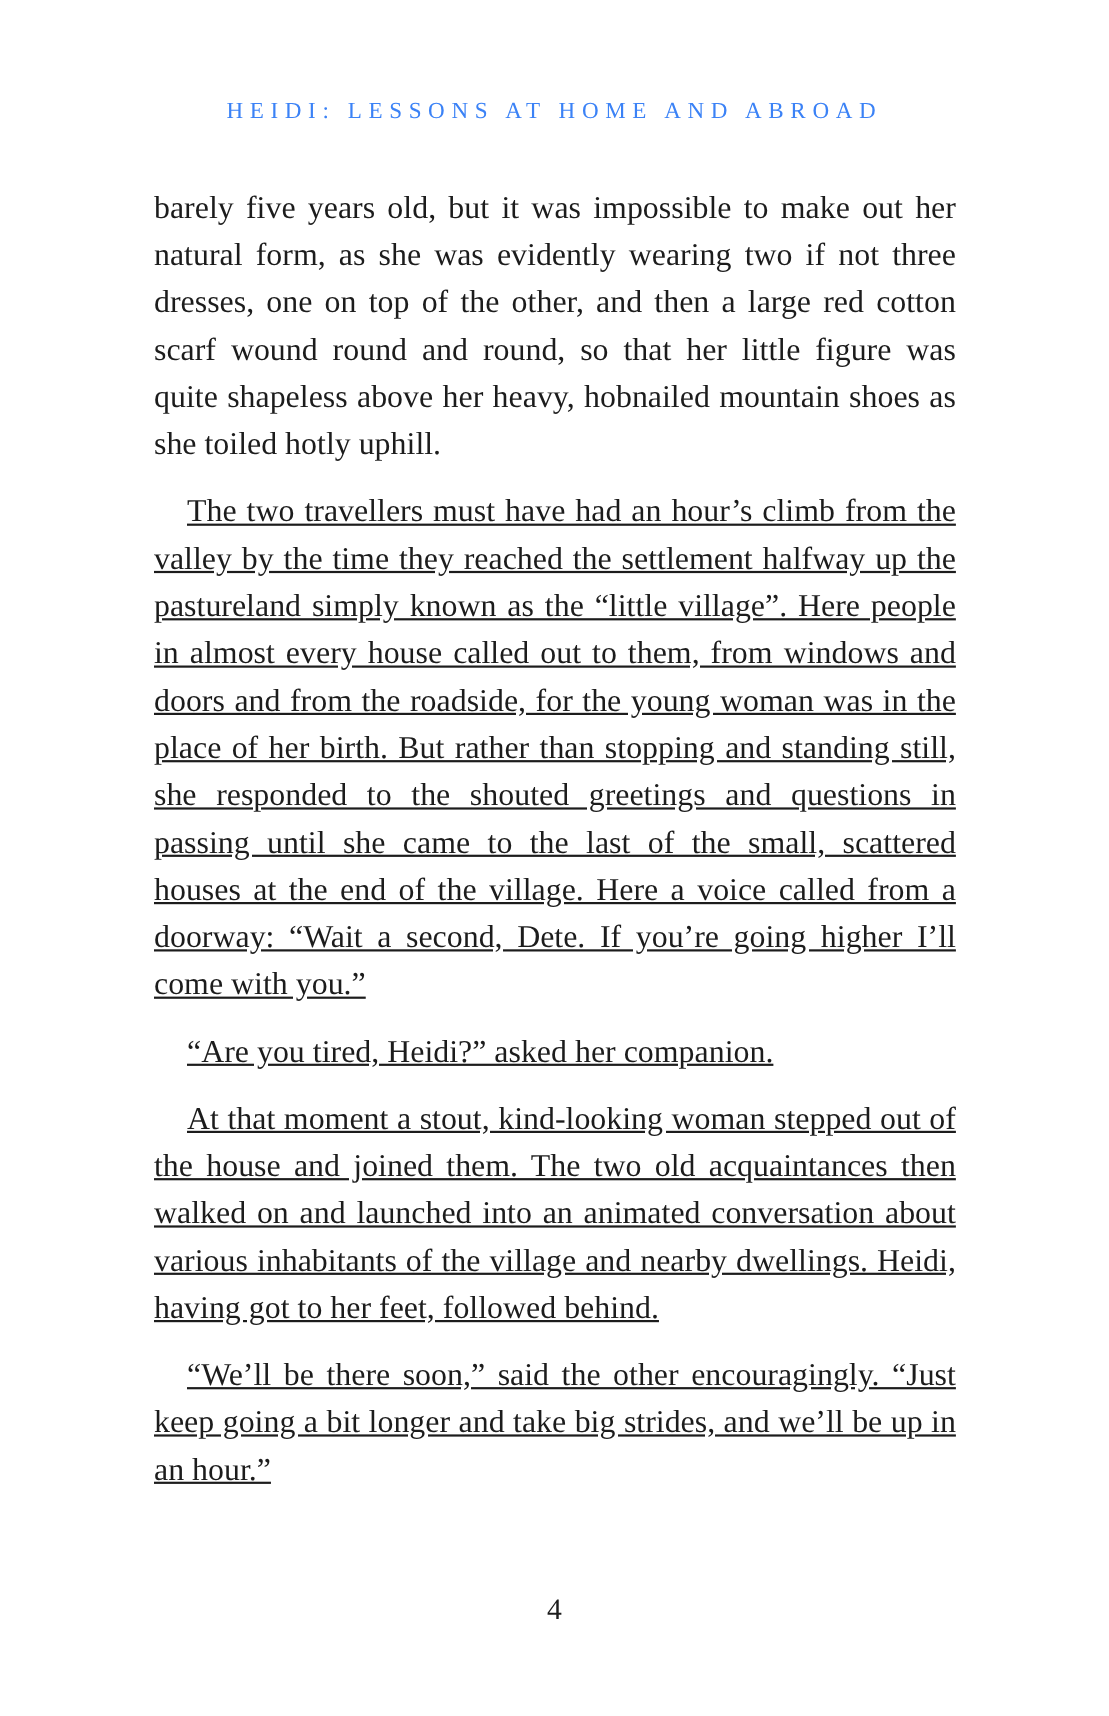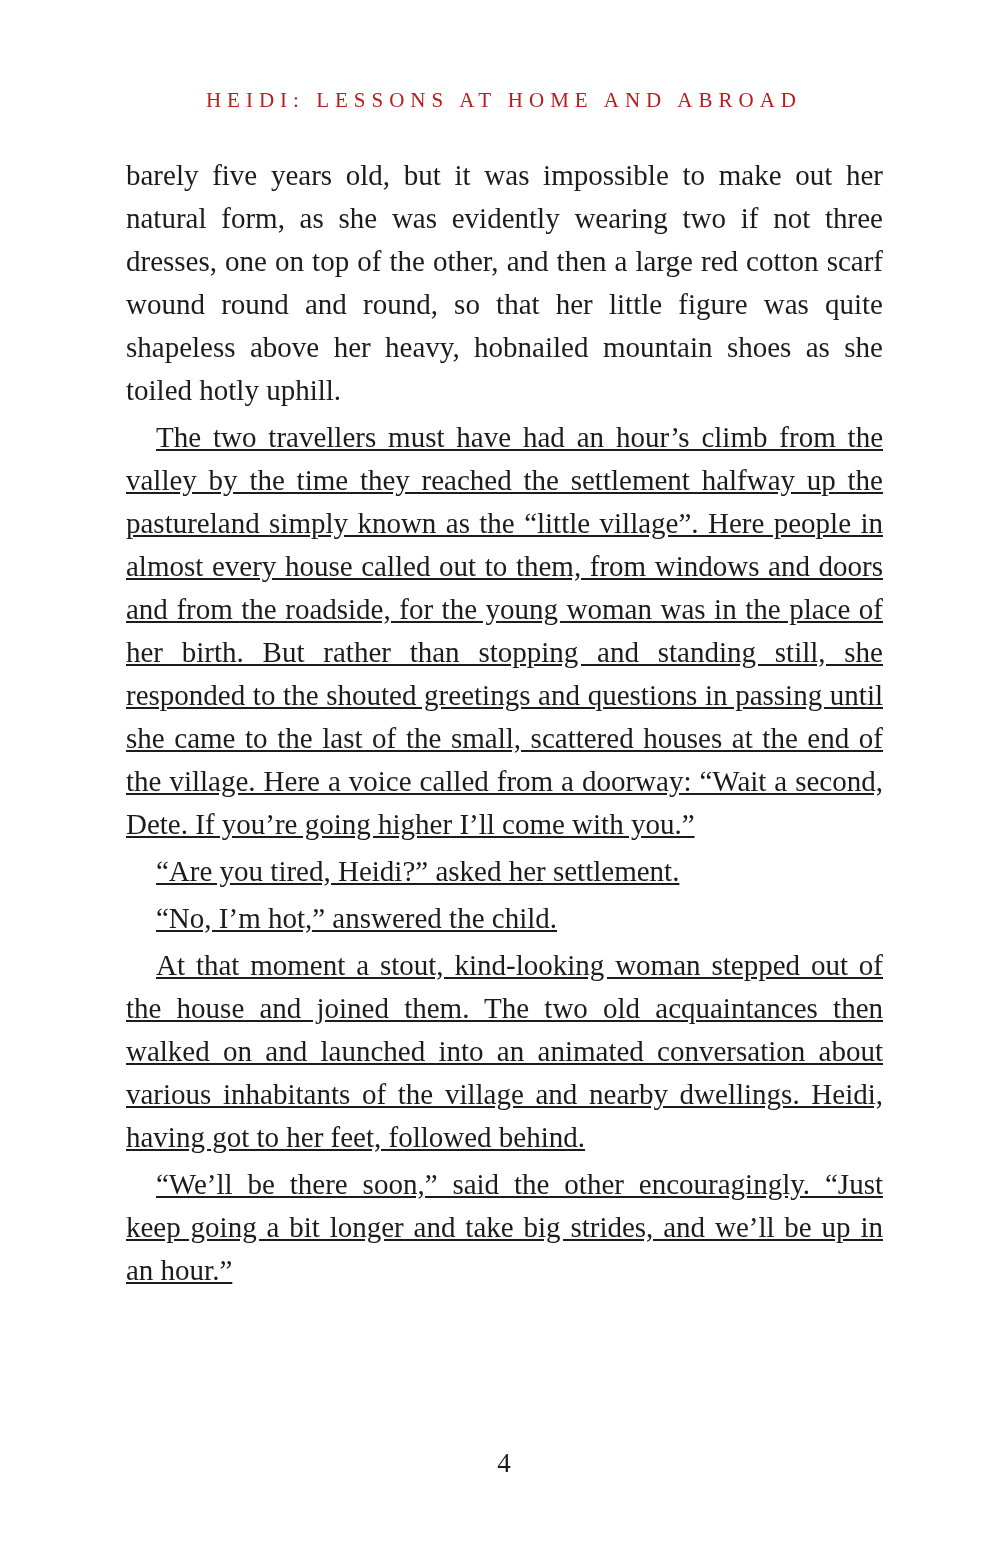--- a/index.html
+++ b/index.html
@@ -17,31 +17,31 @@
     overflow: hidden;
   }
   .running-header {
     position: absolute;
     top: 88px;
     left: 0;
     width: 100%;
     text-align: center;
     font-size: 21px;
     letter-spacing: 6px;
-    color: #b91c1c;
+    color: #3b82f6;
     text-transform: uppercase;
   }
   .text-block {
     position: absolute;
     top: 150px;
     left: 122px;
     width: 765px;
   }
   .para {
-    margin: 4px;
+    margin: 18px;
     font-size: 29px;
     line-height: 43px;
     text-align: justify;
     color: #1c1c1c;
   }
   .para.indent {
     text-indent: 30px;
     text-decoration: underline;
   }
   .page-number {
@@ -57,21 +57,20 @@
 </head>
 <body>
 
 <div class="page">
 
   <div class="running-header">HEIDI: LESSONS AT HOME AND ABROAD</div>
 
   <div class="text-block">
     <p class="para">barely five years old, but it was impossible to make out her natural form, as she was evidently wearing two if not three dresses, one on top of the other, and then a large red cotton scarf wound round and round, so that her little figure was quite shapeless above her heavy, hobnailed mountain shoes as she toiled hotly uphill.</p>
     <p class="para indent">The two travellers must have had an hour’s climb from the valley by the time they reached the settlement halfway up the pastureland simply known as the “little village”. Here people in almost every house called out to them, from windows and doors and from the roadside, for the young woman was in the place of her birth. But rather than stopping and standing still, she responded to the shouted greetings and questions in passing until she came to the last of the small, scattered houses at the end of the village. Here a voice called from a doorway: “Wait a second, Dete. If you’re going higher I’ll come with you.”</p>
-    <p class="para indent">“Are you tired, Heidi?” asked her settlement.</p>
-    <p class="para indent">“No, I’m hot,” answered the child.</p>
+    <p class="para indent">“Are you tired, Heidi?” asked her companion.</p>
     <p class="para indent">At that moment a stout, kind-looking woman stepped out of the house and joined them. The two old acquaintances then walked on and launched into an animated conversation about various inhabitants of the village and nearby dwellings. Heidi, having got to her feet, followed behind.</p>
     <p class="para indent">“We’ll be there soon,” said the other encouragingly. “Just keep going a bit longer and take big strides, and we’ll be up in an hour.”</p>
   </div>
 
   <div class="page-number">4</div>
 
 </div>
 
 </body></html>

